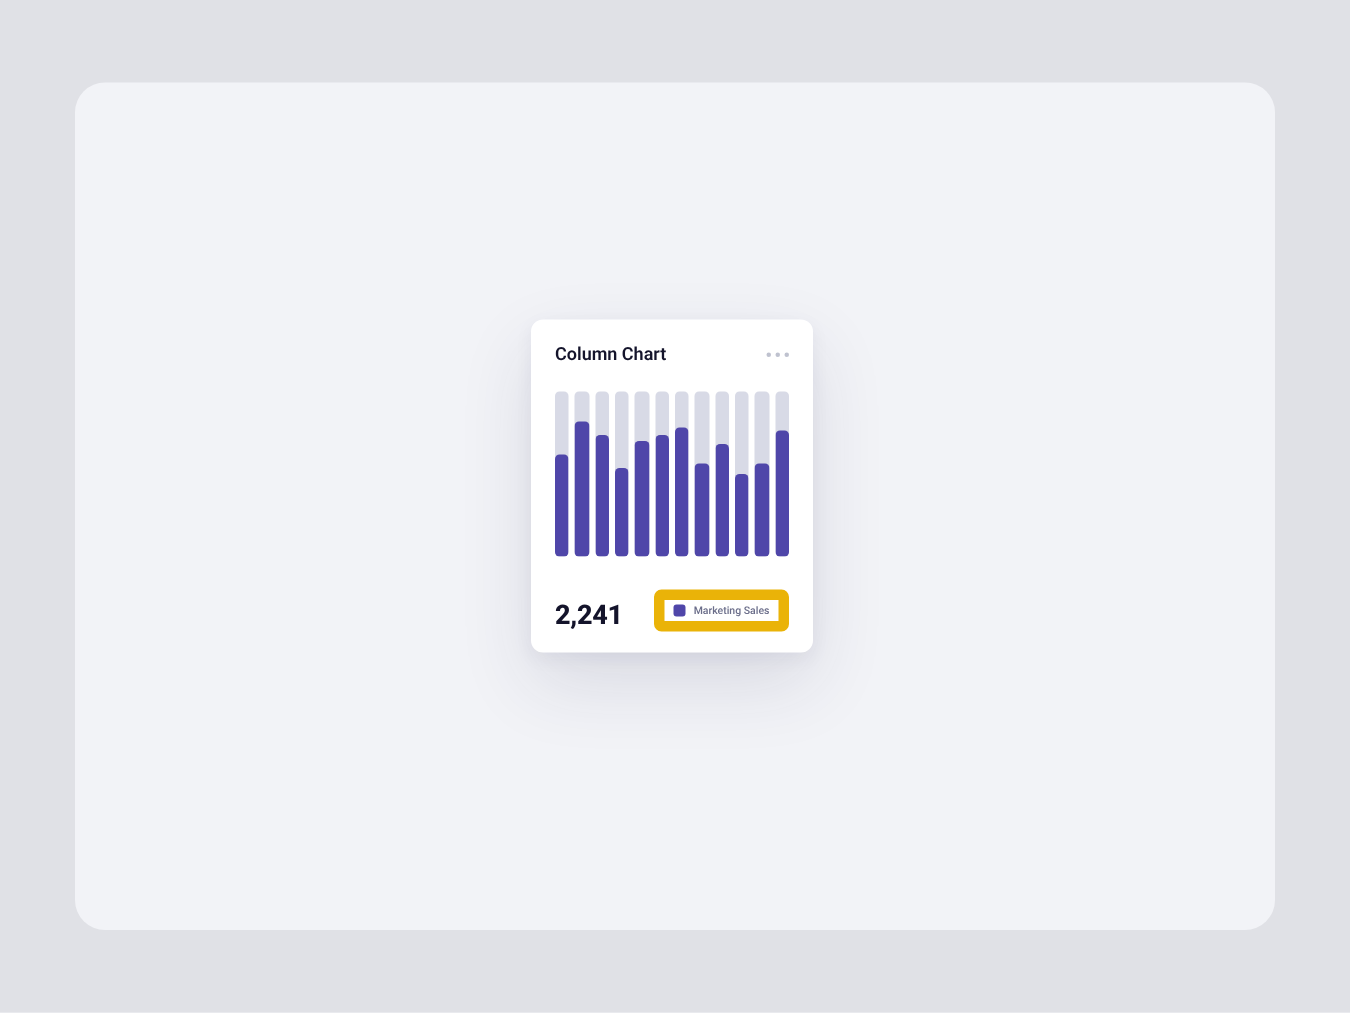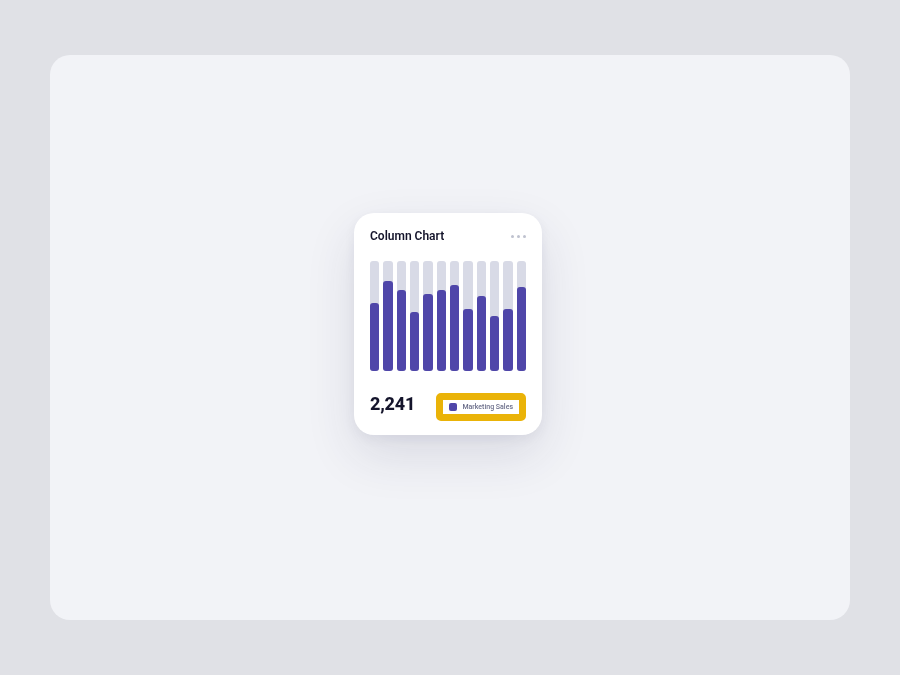--- a/index.html
+++ b/index.html
@@ -17,21 +17,21 @@
     background: #f2f3f7;
     border-radius: 20px;
     position: relative;
   }
   .card {
     position: absolute;
     left: 304px;
     top: 158px;
     width: 188px;
     background: #ffffff;
-    border-radius: 20px;
+    border-radius: 8px;
     padding: 16px 16px 14px 16px;
     box-shadow: 0 20px 50px rgba(40,40,80,0.12), 0 4px 12px rgba(40,40,80,0.06);
   }
   .card-header {
     display: flex;
     align-items: center;
     justify-content: space-between;
     margin-bottom: 18px;
   }
   .card-title {
@@ -66,21 +66,21 @@
     align-items: flex-end;
     overflow: hidden;
   }
   .bar-fill {
     width: 100%;
     background: #4f46a9;
     border-radius: 3px 3px 0 0;
   }
   .summary-row {
     display: flex;
-    align-items: flex-start;
+    align-items: flex-end;
     justify-content: space-between;
     margin-top: 16px;
   }
   .total {
     font-size: 18px;
     font-weight: 800;
     color: #14142b;
     letter-spacing: -0.2px;
   }
   .legend-chip {

